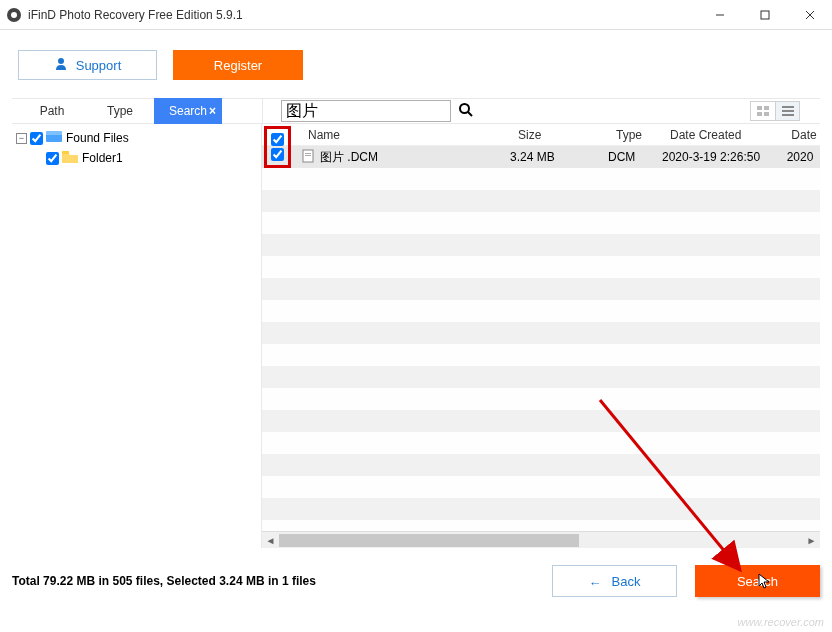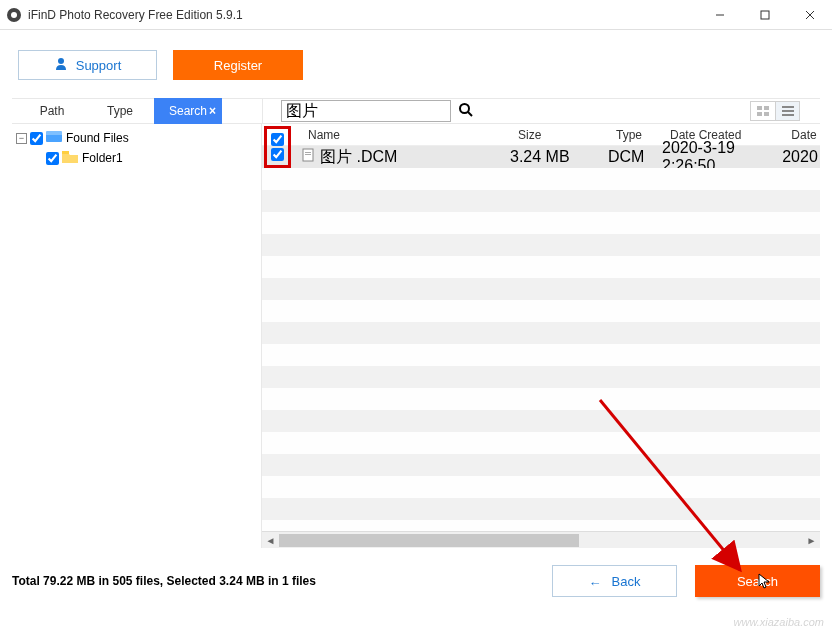--- a/index.html
+++ b/index.html
@@ -48,21 +48,21 @@
 .check-col input { display: block; margin: 2px; }
 
 .col-headers { display: flex; height: 22px; align-items: center; font-size: 12px; color: #333; background: #fff; border-bottom: 1px solid #eee; padding-left: 38px; }
 .col-headers .col { padding-left: 8px; }
 .col.name { width: 210px; }
 .col.size { width: 98px; }
 .col.type { width: 54px; }
 .col.date { width: 118px; }
 .col.date2 { width: 40px; text-align: center; }
 
-.file-row { display: flex; height: 22px; align-items: center; font-size: 16px; background: #e8e8e8; padding-left: 38px; }
+.file-row { display: flex; height: 22px; align-items: center; font-size: 12px; background: #e8e8e8; padding-left: 38px; }
 .file-row .file-icon { width: 16px; text-align: center; margin-right: 4px; }
 
 .stripes { flex: 1; background: repeating-linear-gradient(#fefefe 0 22px, #f1f1f1 22px 44px); }
 
 .hscroll { height: 17px; background: #f0f0f0; border-top: 1px solid #ddd; display: flex; align-items: center; }
 .hscroll .arrow { width: 17px; text-align: center; font-size: 10px; color: #666; }
 .hscroll .track { flex: 1; position: relative; height: 100%; }
 .hscroll .thumb { position: absolute; left: 0; top: 2px; height: 13px; width: 300px; background: #c8c8c8; }
 
 .footer { padding: 8px 12px 0 12px; }
@@ -259,13 +259,13 @@
   </defs>
   <line x1="20" y1="10" x2="160" y2="180" stroke="#d40000" stroke-width="3" marker-end="url(#ah)"></line>
 </svg>
 
 <span class="cursor" style="left:758px; top:573px;">
   <svg width="16" height="16" viewBox="0 0 16 16">
       <path d="M1 1 L1 13 L4 10 L6 15 L8 14 L6 9 L11 9 Z" fill="#fff" stroke="#000" stroke-width="1"></path>
     </svg>
 </span>
 
-<span class="watermark">www.xiazaiba.com</span>
+<span class="watermark">www.recover.com</span>
 
 </body></html>

